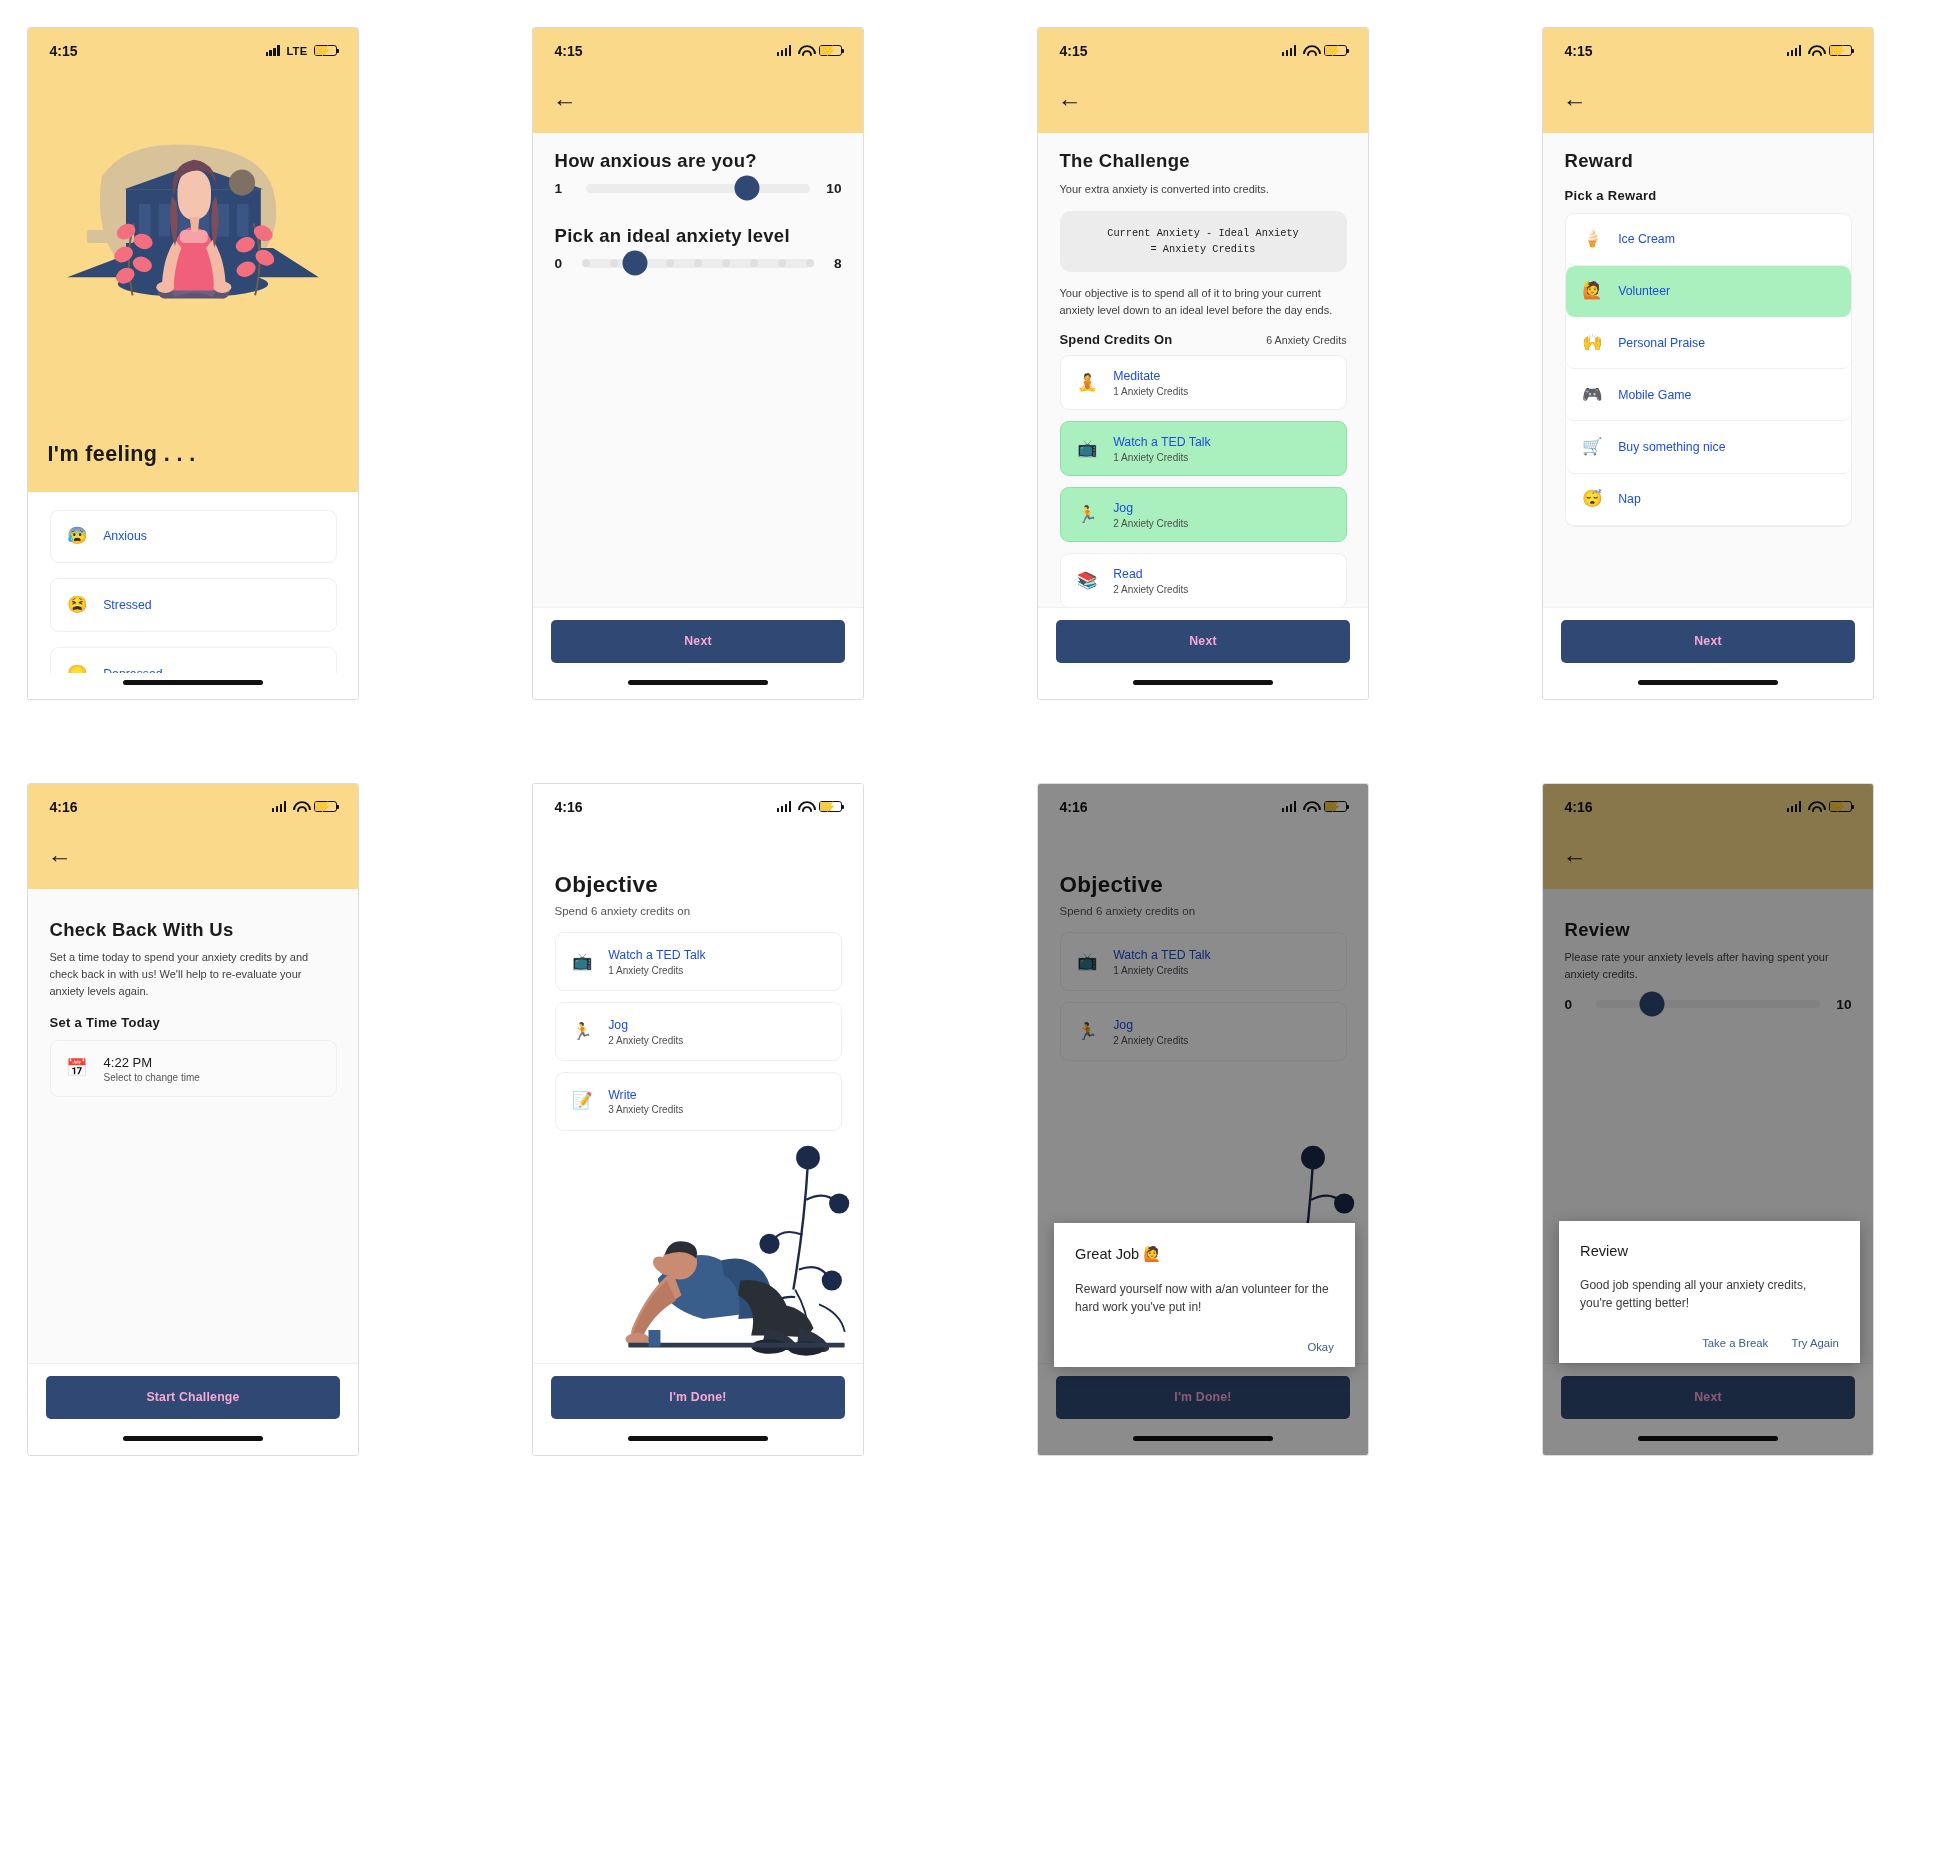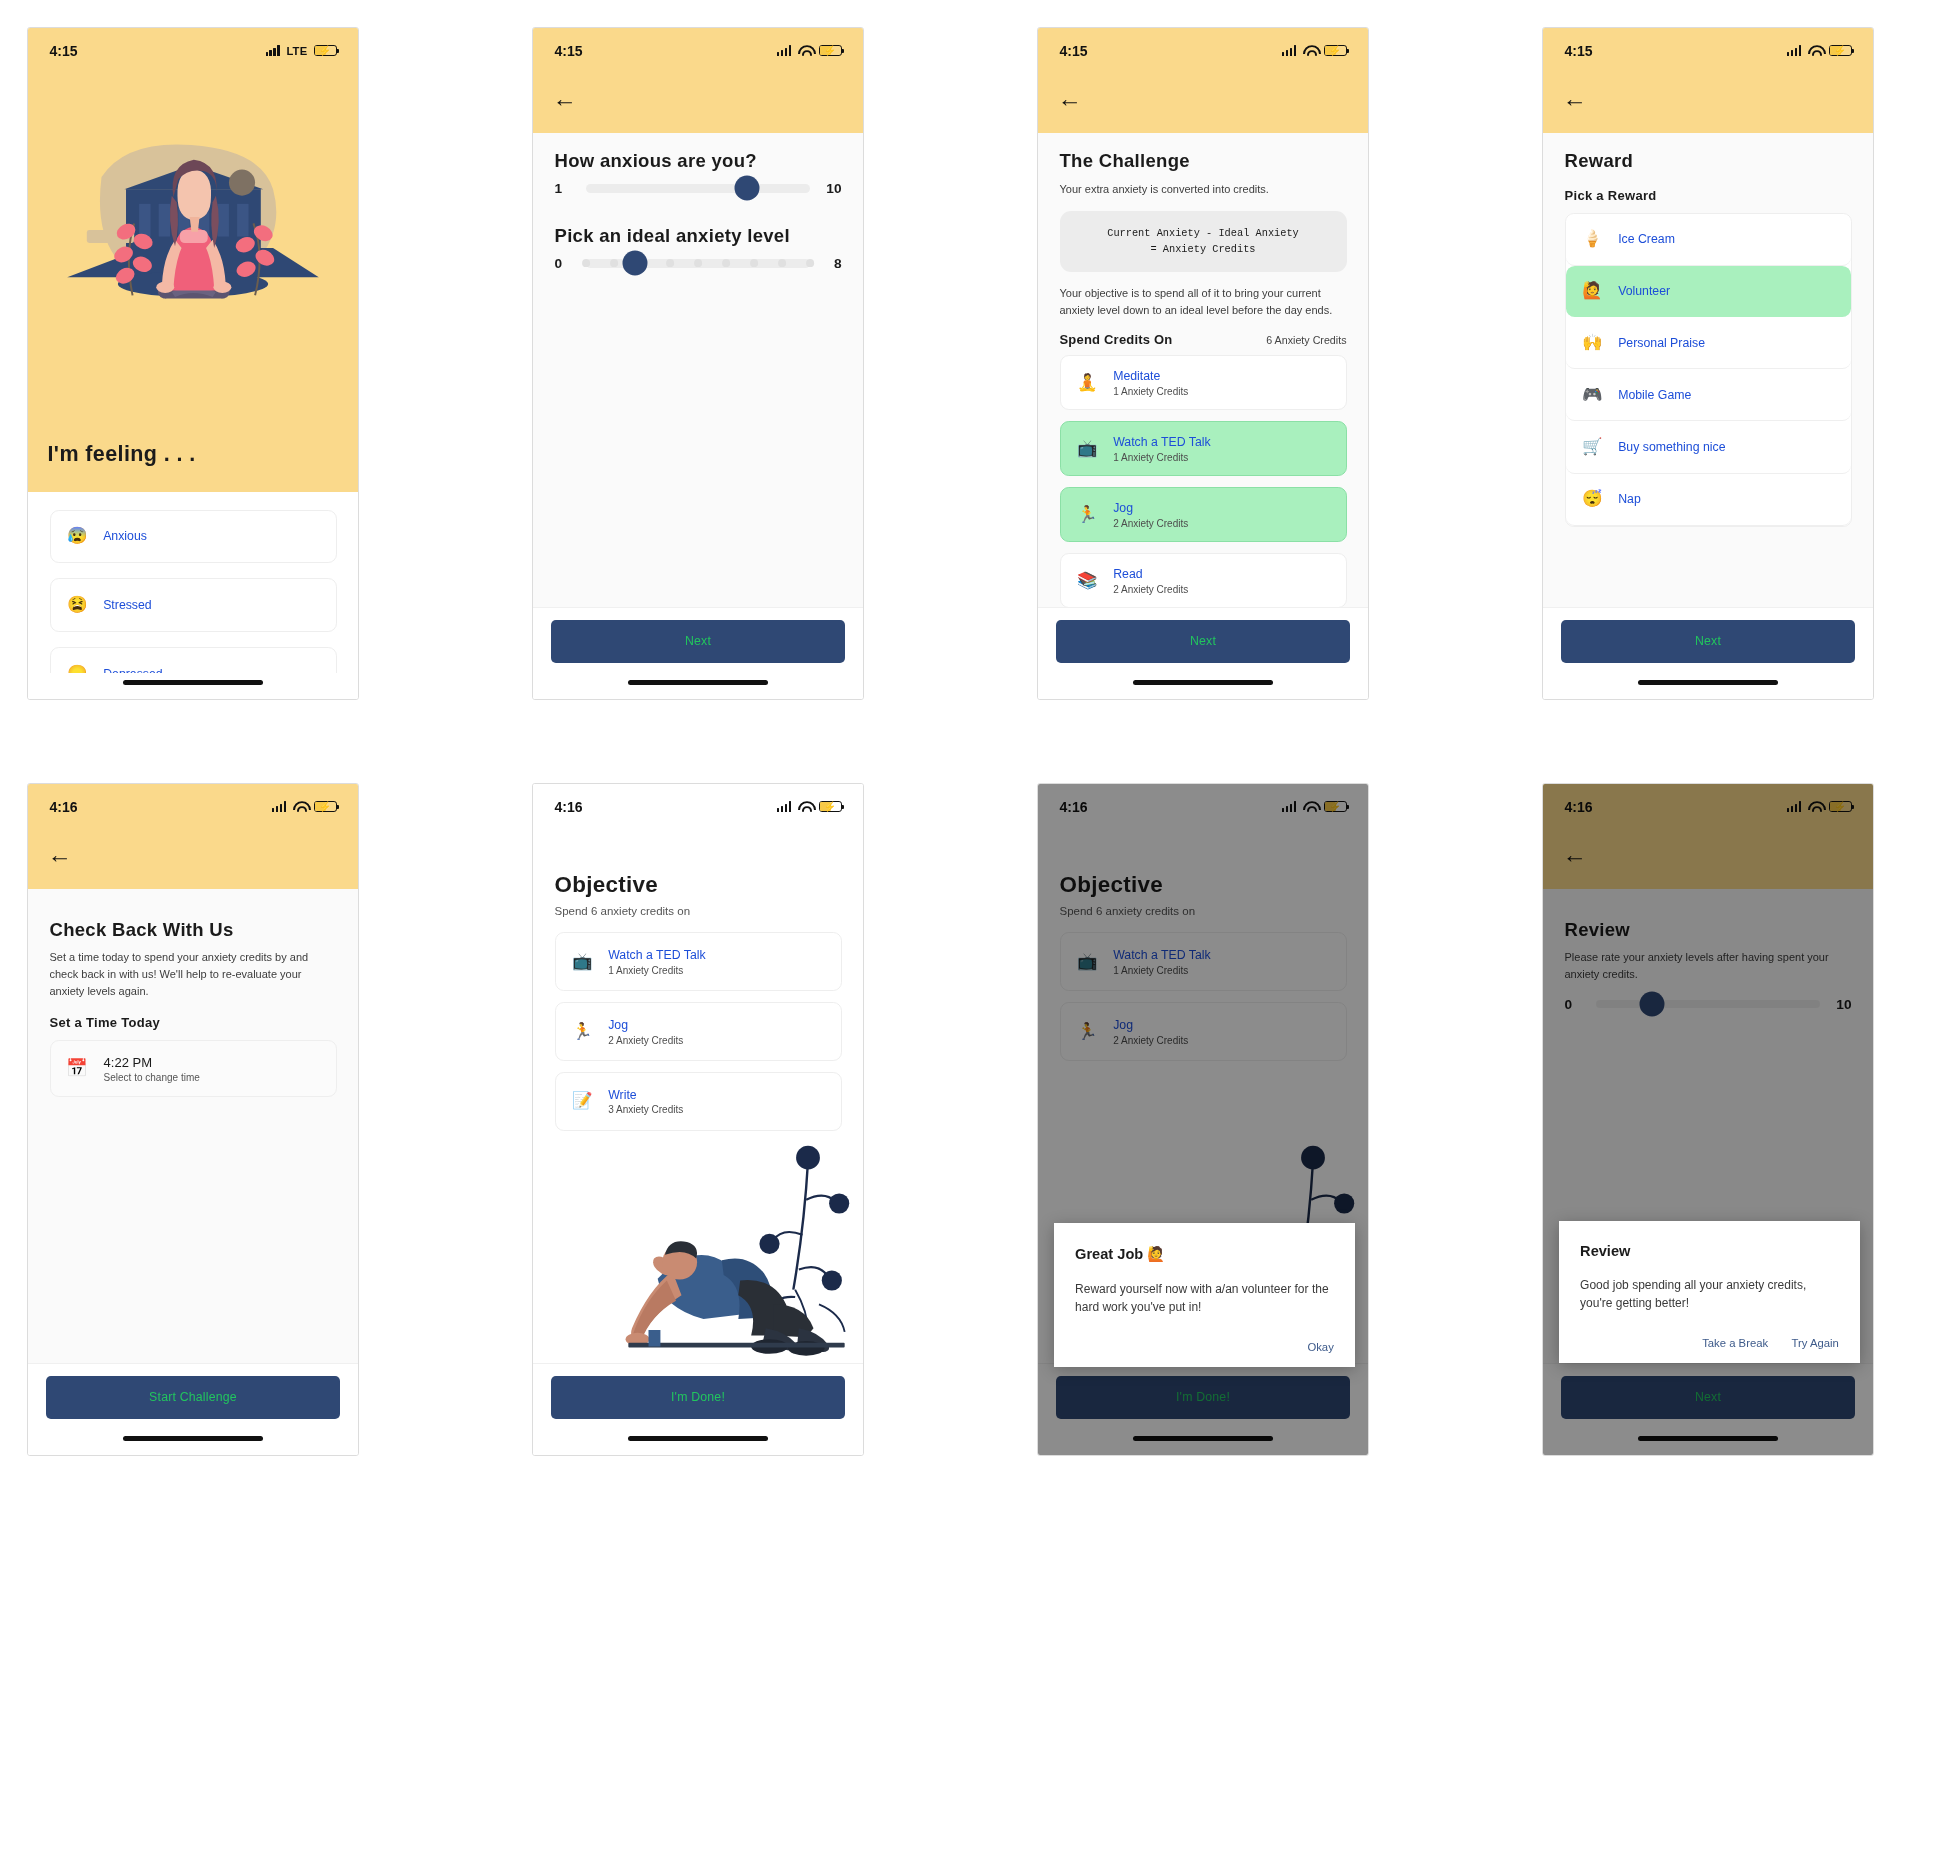--- a/index.html
+++ b/index.html
@@ -190,36 +190,36 @@
   }
   .timecard .emoji { font-size: 17.6px; }
   .timecard .t { font-size: 13px; color:#1b1b1b; }
   .timecard .s { font-size: 10px; color:#555; margin-top:2px; }
   
   .footer {
     flex: 0 0 auto; background:#fff; padding: 11.7px 17.6px 9.8px;
     border-top: 1px solid #f0f0f0;
   }
   .primary-btn {
-    width: 100%; background: #2f4874; color:#22c55e; border:none;
-    border-radius: 4.9px; padding: 14.6px 0; font-size: 12.3px; font-weight: normal;
+    width: 100%; background: #2f4874; color:#f9a8d4; border:none;
+    border-radius: 4.9px; padding: 14.6px 0; font-size: 12.3px; font-weight: bold;
     letter-spacing:0.2px; cursor:pointer; font-family:"Liberation Sans", sans-serif;
   }
   .homebar {
     flex: 0 0 auto; background:#fff; display:flex; justify-content:center;
     padding: 7.8px 0 13.7px;
   }
   .homebar span { display:block; width: 140px; height: 4.9px; background:#111; border-radius:2.9px; }
   
   .dialog {
     position:absolute; z-index: 50; background:#fff;
     box-shadow: 0 2.9px 15.6px rgba(0,0,0,.28);
     padding: 21.5px 21.5px 13.7px;
   }
-  .dialog h4 { font-size: 14.6px; font-weight: bold; color:#1b1b1b; margin-bottom: 17.6px; }
+  .dialog h4 { font-size: 14.6px; font-weight: normal; color:#1b1b1b; margin-bottom: 17.6px; }
   .dialog p { font-size: 12px; line-height:1.5; color:#3a3a3a; }
   .dialog .actions {
     display:flex; justify-content:flex-end; gap: 23.4px; margin-top: 25px;
   }
   .dialog .actions a {
     font-size: 11.3px; color:#3d5a8a; text-decoration:none; cursor:pointer; font-weight:500;
   }
   
   .illus svg, .jog svg { display:block; width:100%; height:100%; }
   .jog { position:absolute; left:0; right:0; bottom: 0; height: 254px; }

